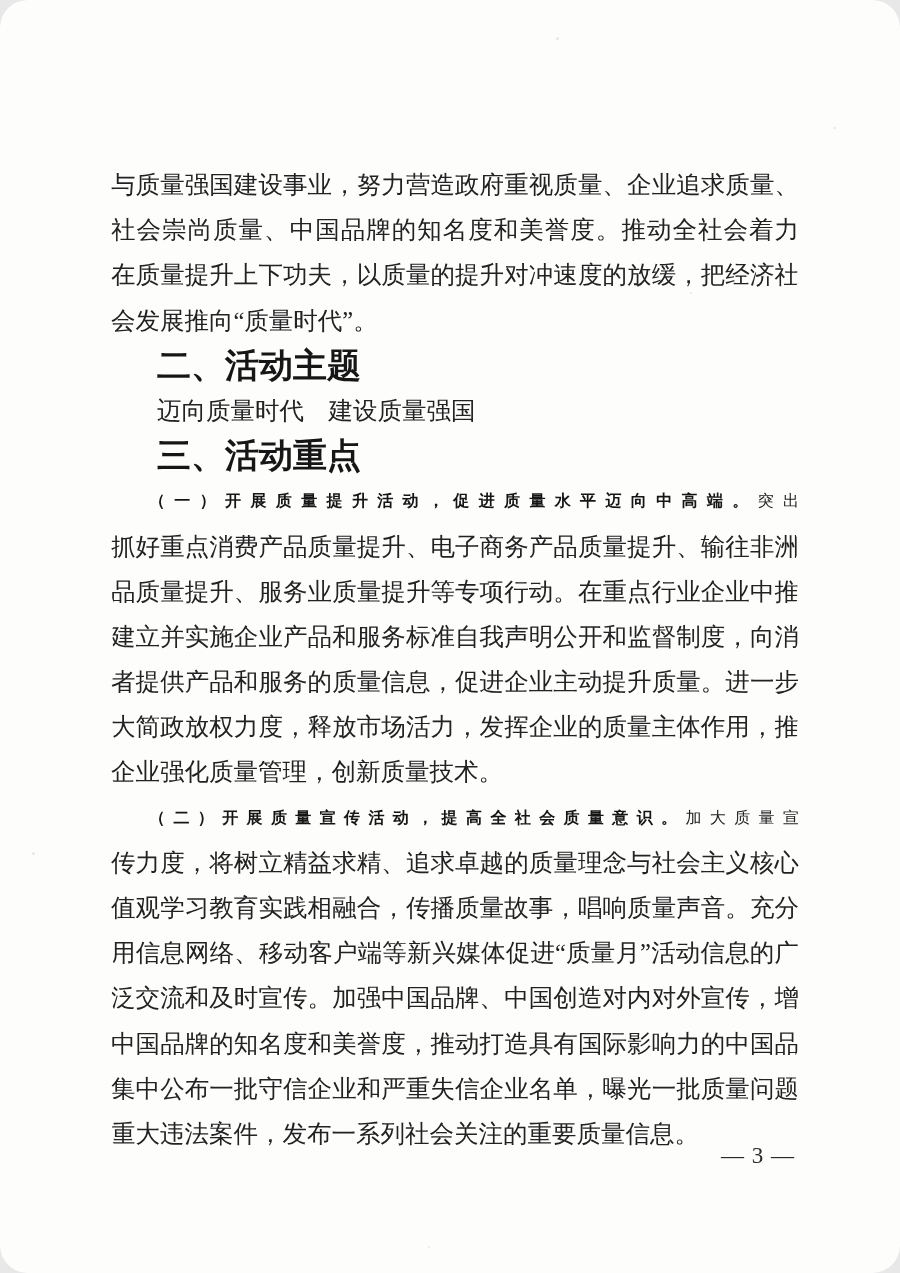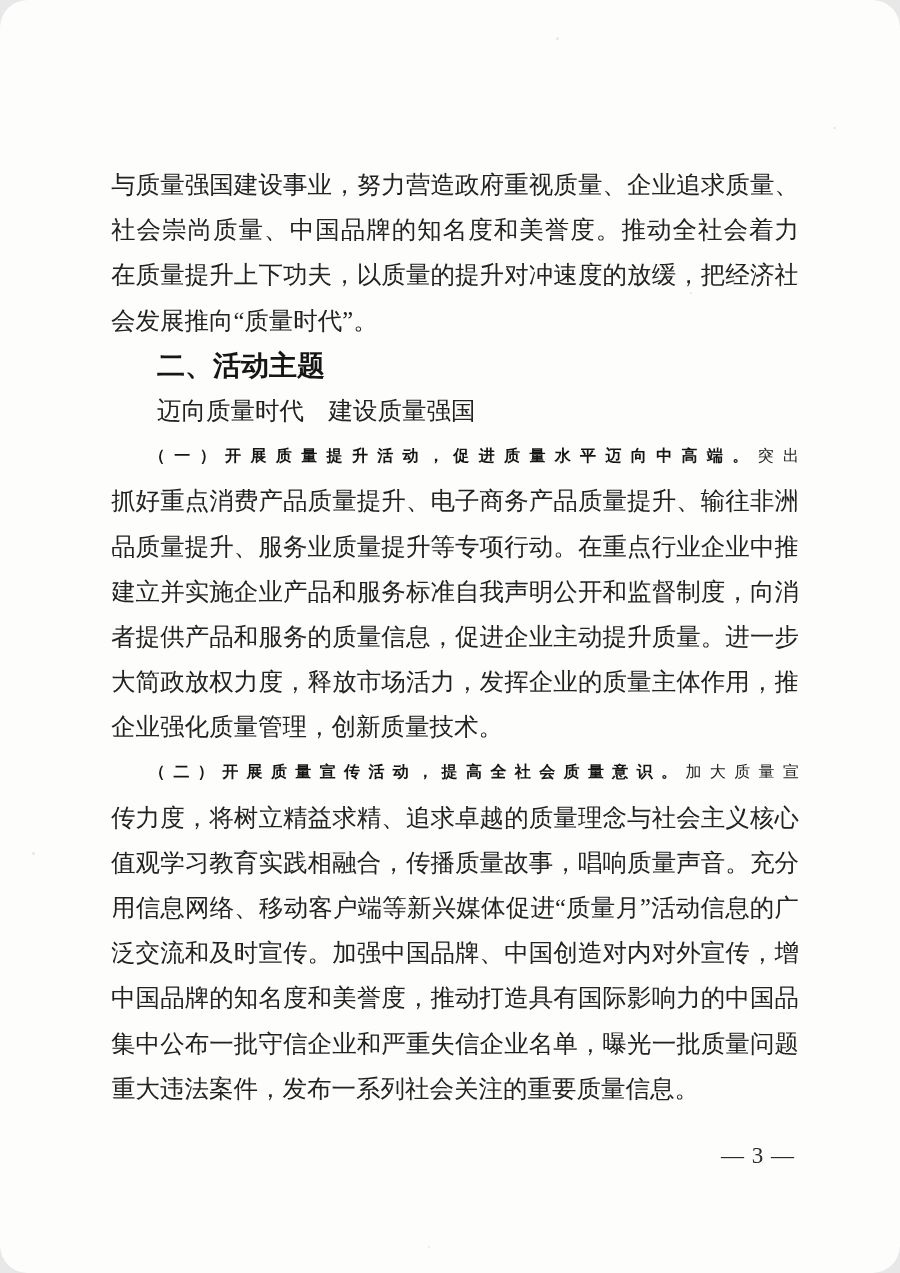--- a/index.html
+++ b/index.html
@@ -30,21 +30,21 @@
     text-justify: inter-character;
     color: #222;
   }
   .line.endp {
     text-align: center;
     text-align-last: left;
   }
   .line.heading {
     font-family: "Liberation Sans", "DejaVu Sans", sans-serif;
     font-weight: bold;
-    font-size: 28px;
+    font-size: 34px;
     padding-left: 46px;
     text-align: left;
     text-align-last: left;
     color: #161616;
   }
   .line.theme {
     padding-left: 46px;
     text-align: center;
     text-align-last: left;
   }
@@ -89,20 +89,21 @@
 
     <div class="line">与质量强国建设事业，努力营造政府重视质量、企业追求质量、</div>
     <div class="line">社会崇尚质量、中国品牌的知名度和美誉度。推动全社会着力</div>
     <div class="line">在质量提升上下功夫，以质量的提升对冲速度的放缓，把经济社</div>
     <div class="line endp">会发展推向“质量时代”。</div>
 
     <div class="line heading">二、活动主题</div>
 
     <div class="line theme">迈向质量时代　建设质量强国</div>
 
+    <div class="line heading">三、活动重点</div>
 
     <div class="line lead-line">
       <span class="lead">（一）开展质量提升活动，促进质量水平迈向中高端。</span><span>突出</span>
     </div>
     <div class="line">抓好重点消费产品质量提升、电子商务产品质量提升、输往非洲产</div>
     <div class="line">品质量提升、服务业质量提升等专项行动。在重点行业企业中推动</div>
     <div class="line">建立并实施企业产品和服务标准自我声明公开和监督制度，向消费</div>
     <div class="line">者提供产品和服务的质量信息，促进企业主动提升质量。进一步加</div>
     <div class="line">大简政放权力度，释放市场活力，发挥企业的质量主体作用，推动</div>
     <div class="line endp">企业强化质量管理，创新质量技术。</div>

